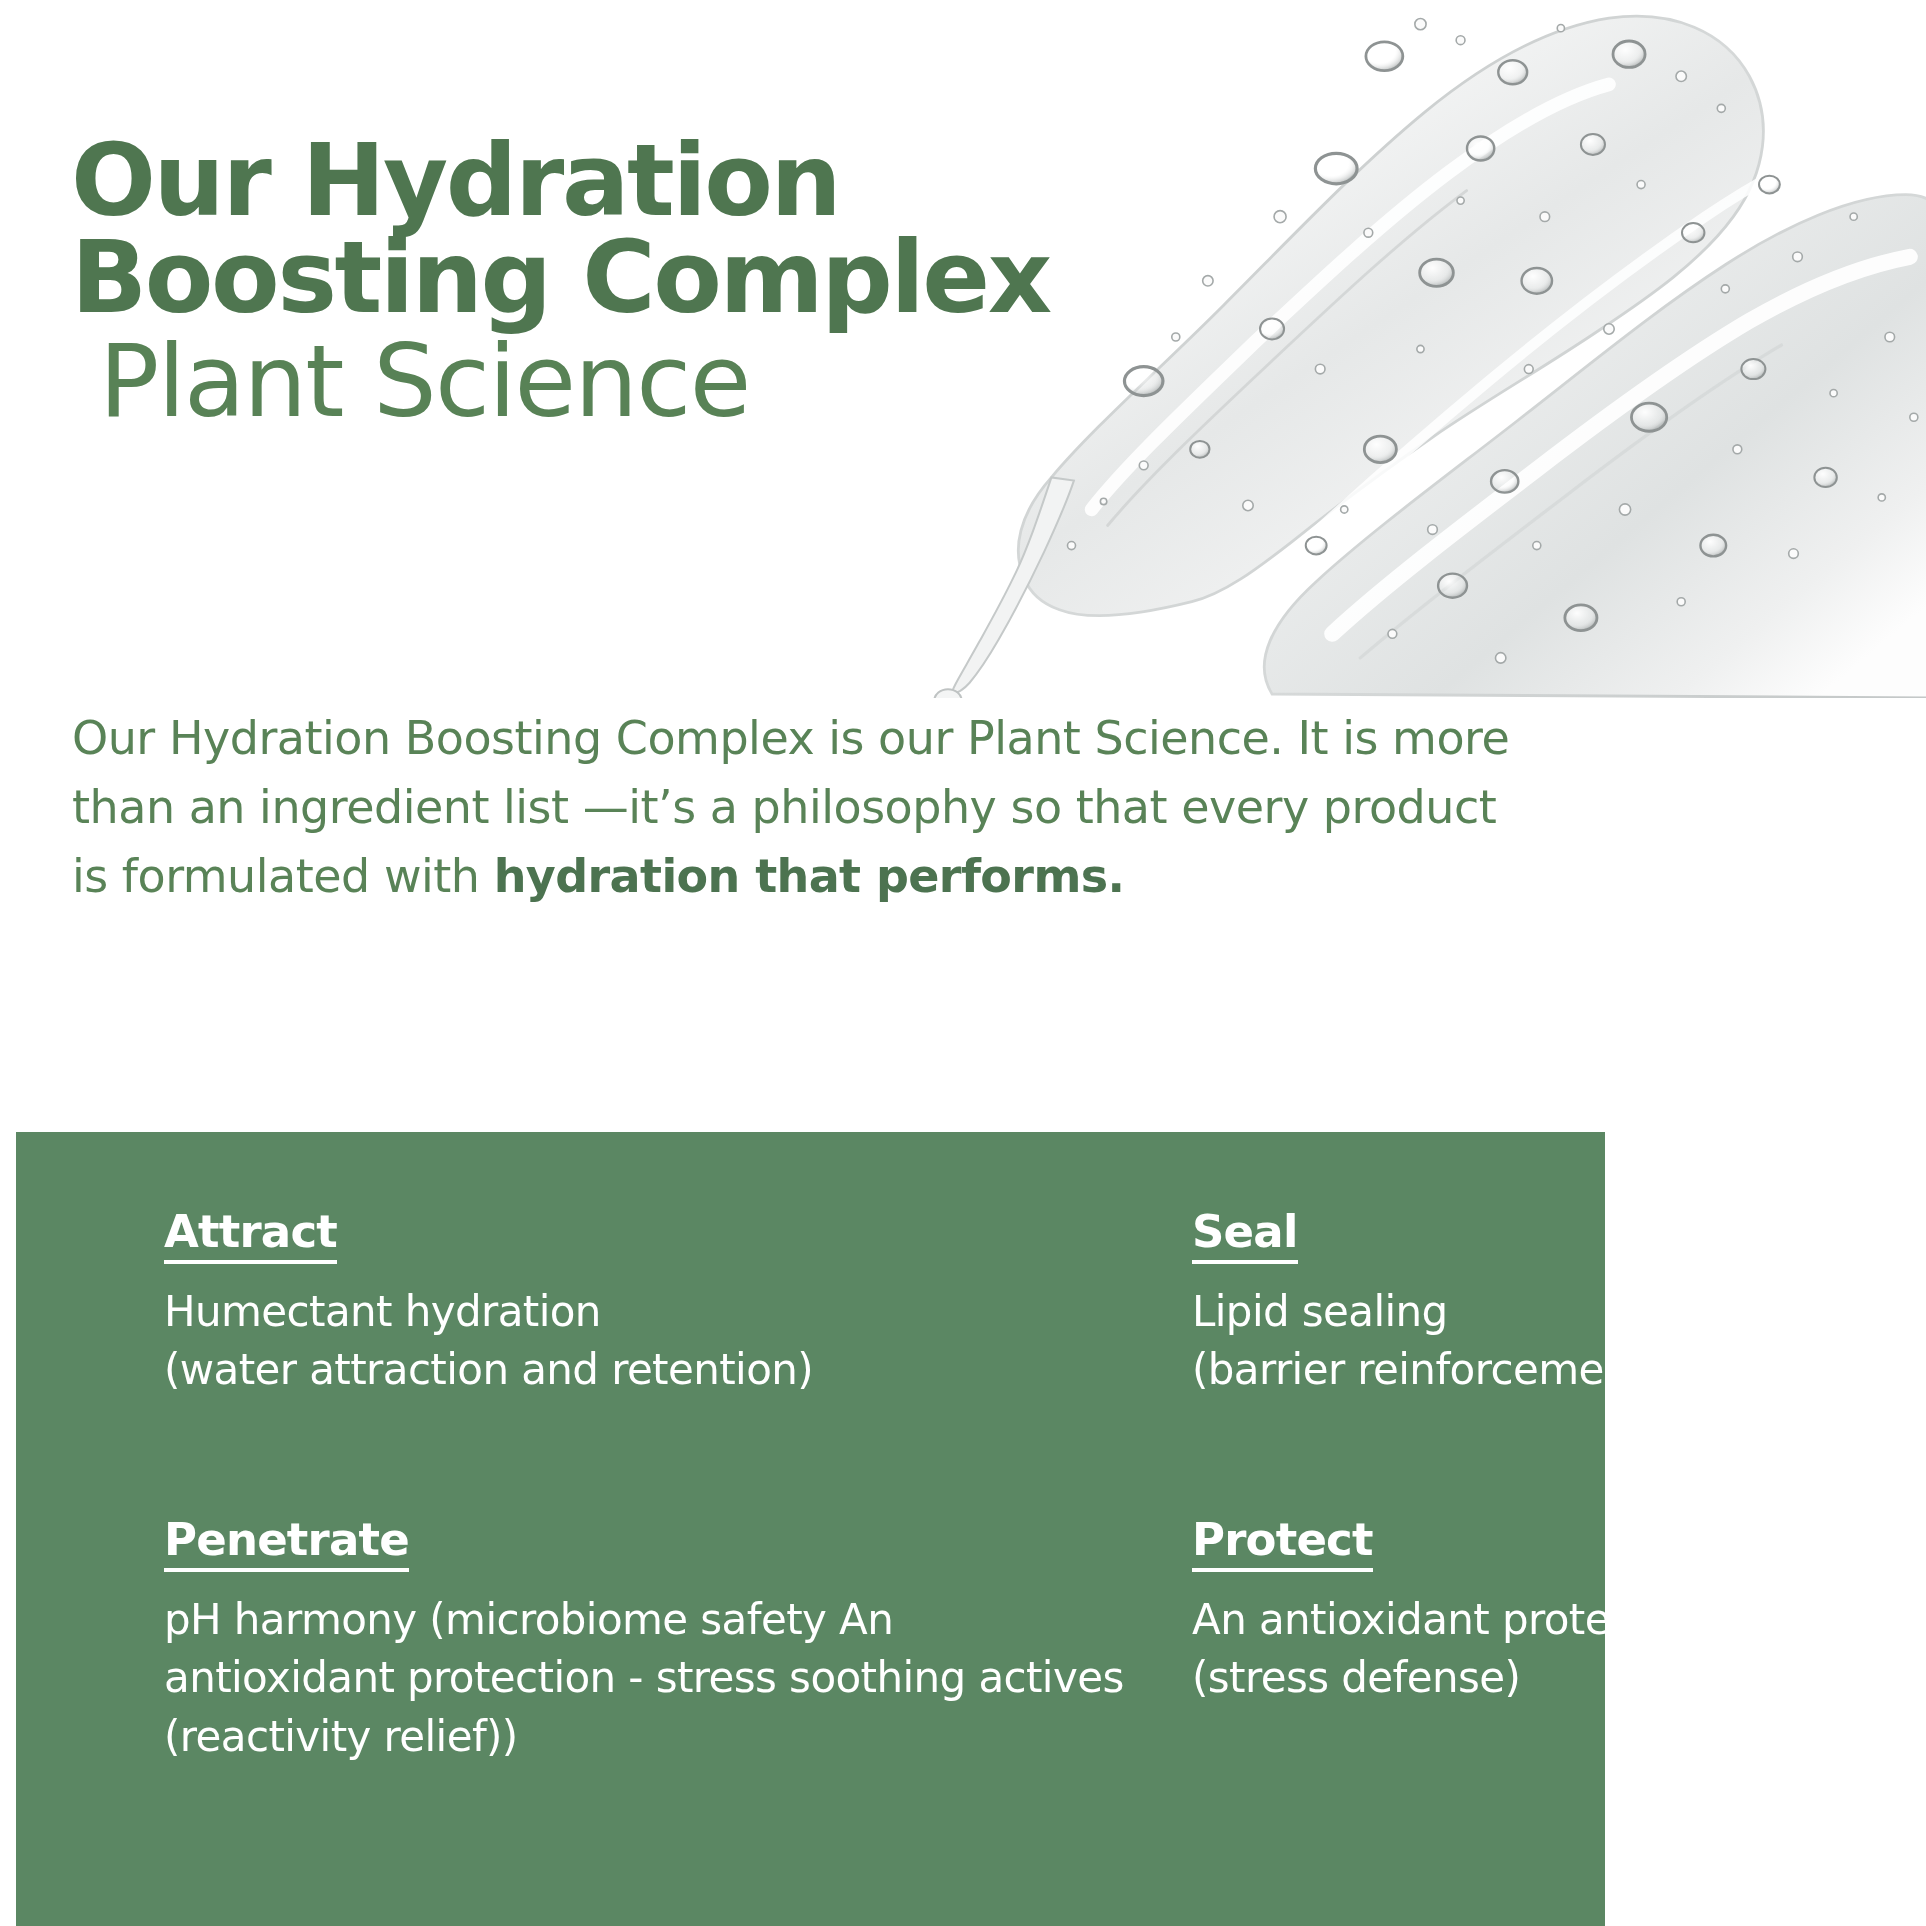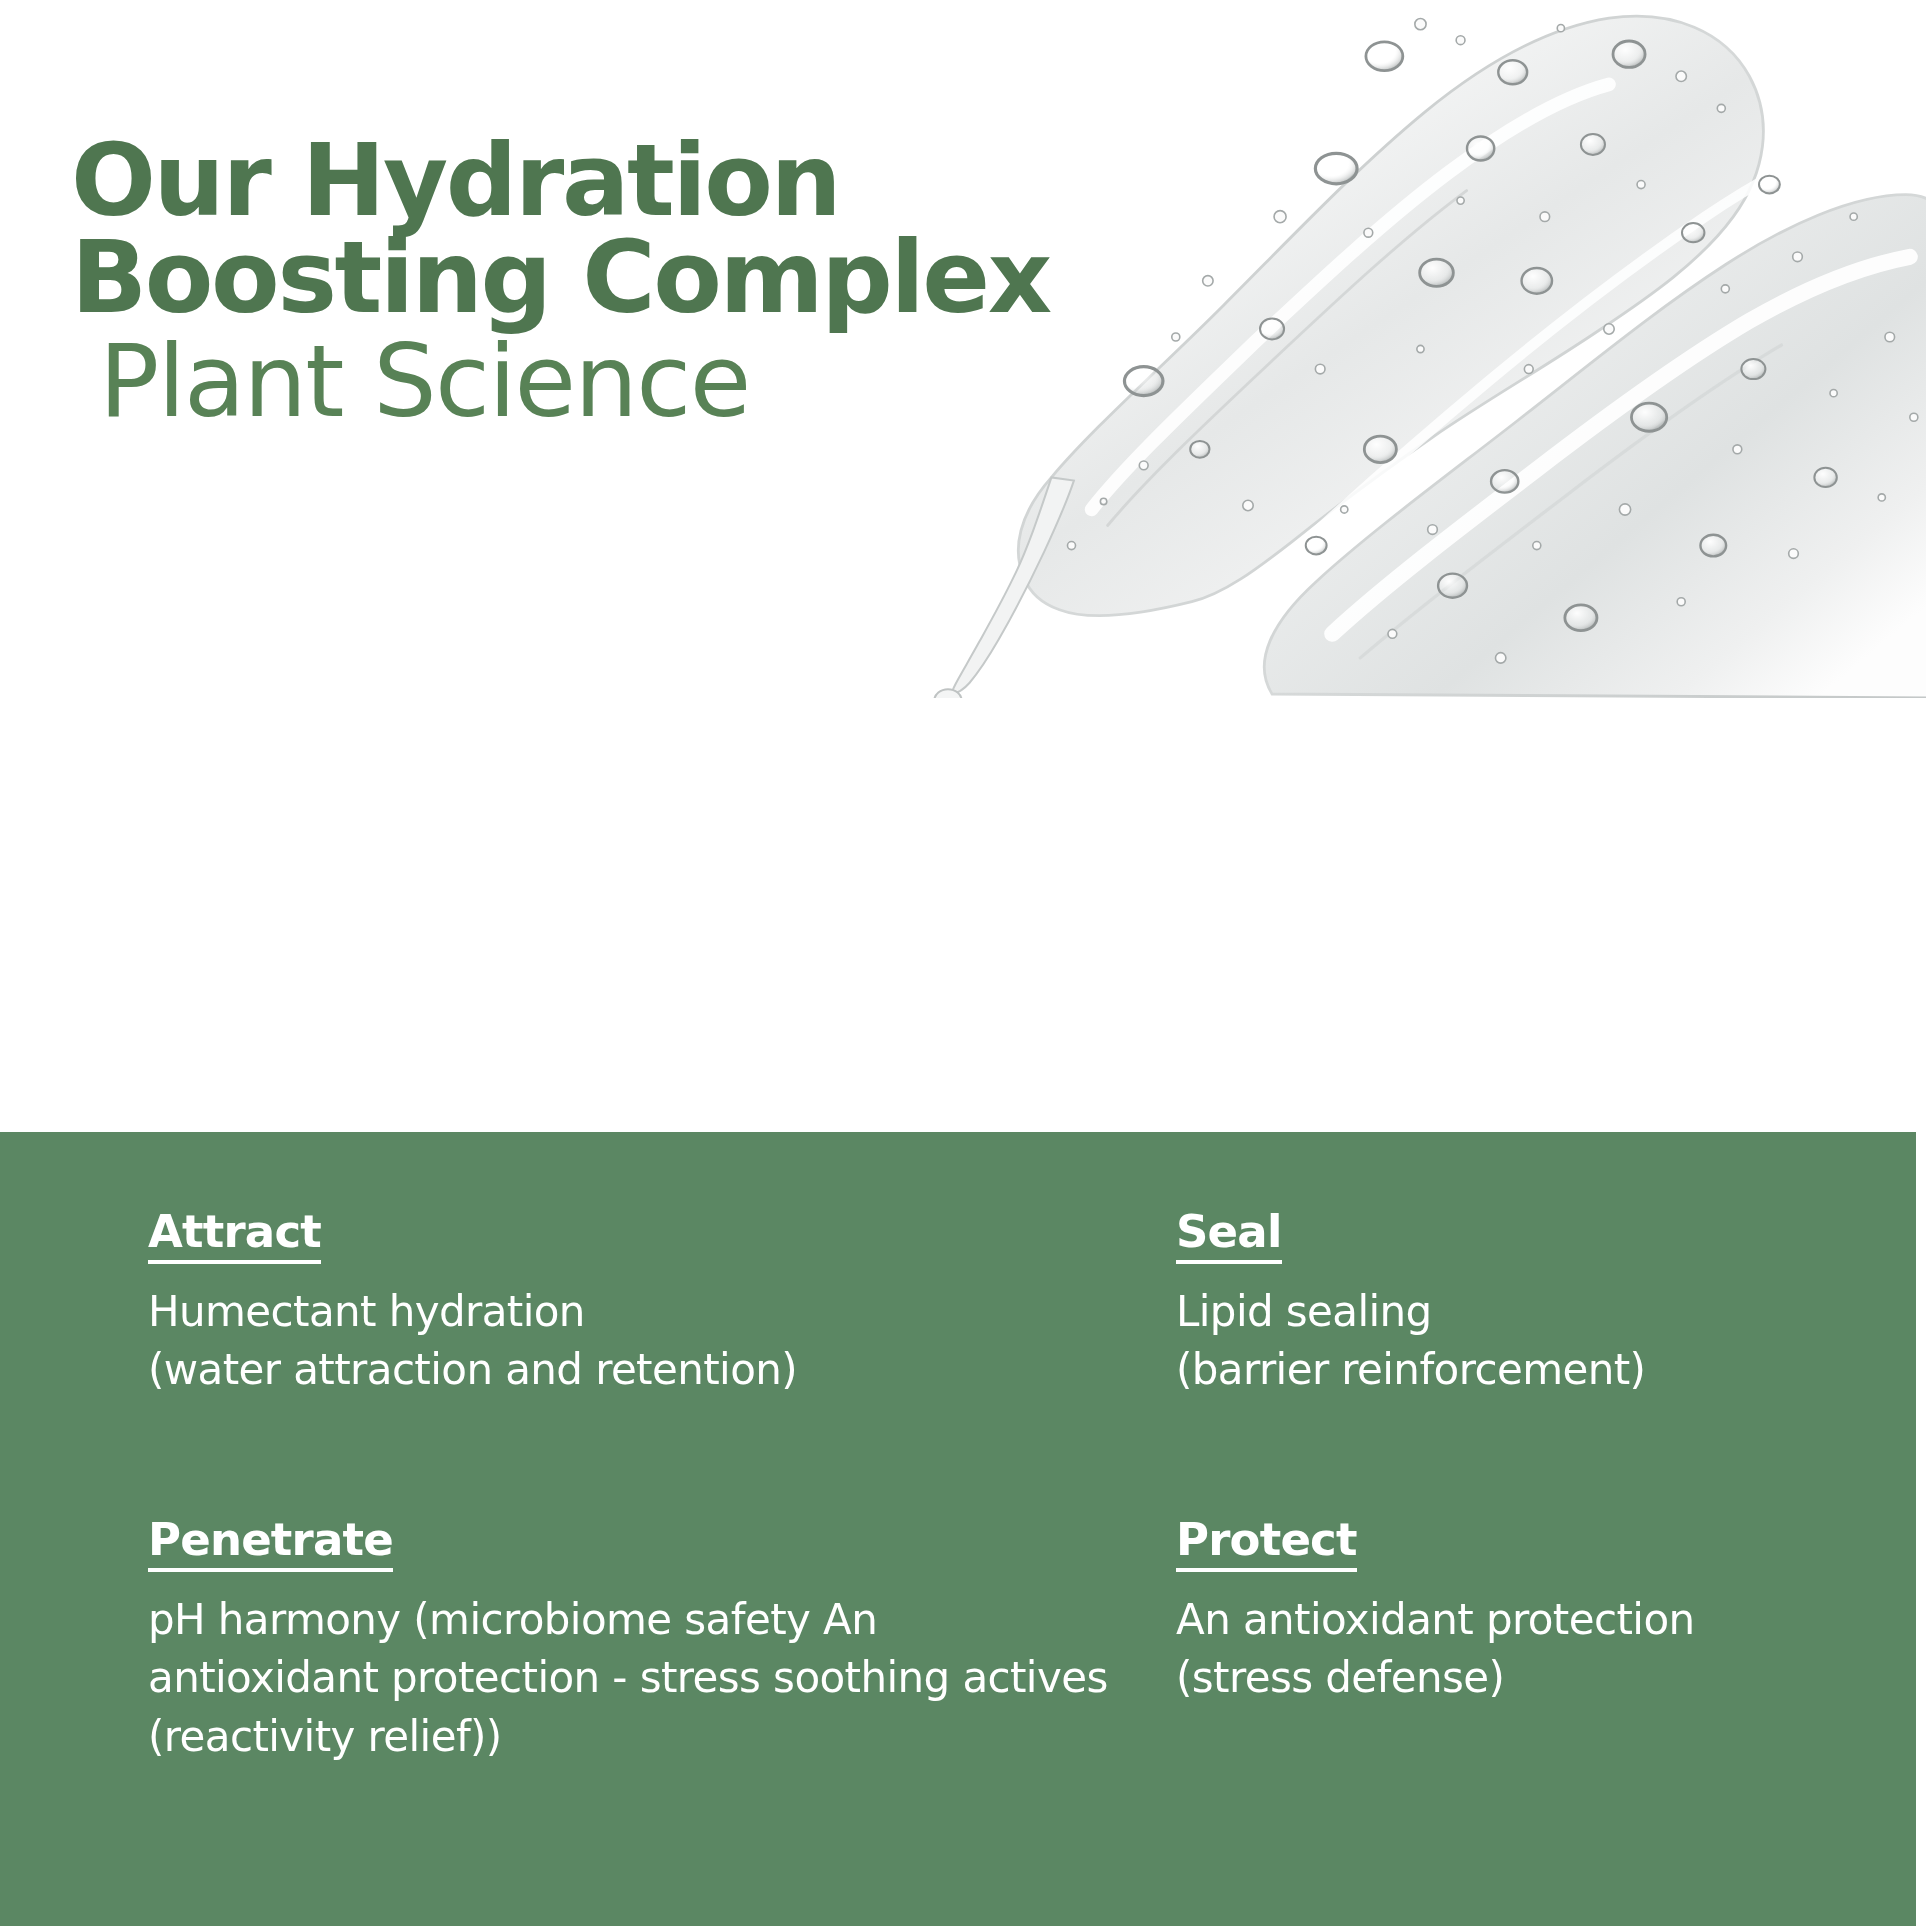--- a/index.html
+++ b/index.html
@@ -75,22 +75,22 @@
   }
   .intro .emph{
     font-weight:700;
     color:#4C7350;
     letter-spacing:-0.6px;
   }
 
   
   .green-panel{
     position:absolute;
-    left:0; top:1132px;
-    width:1916px; height:794px;
+    left:16px; top:1132px;
+    width:1589px; height:794px;
     background:#5B8763;
   }
 
   .panel-grid{
     position:absolute;
     left:0; top:0;
     width:100%; height:100%;
   }
 
   .cell{ position:absolute; }
@@ -250,20 +250,25 @@
       </g>
     </svg>
   </div>
 
   <div class="headline">
     <span class="headline-l1">Our Hydration</span>
     <span class="headline-l2">Boosting Complex</span>
     <span class="headline-l3">Plant Science</span>
   </div>
 
+  <div class="intro">
+    <p>
+      <span>Our Hydration Boosting Complex is our Plant Science. It is more than an ingredient list —it’s a philosophy so that every product is formulated with </span><span class="emph">hydration that performs.</span>
+    </p>
+  </div>
 
 </div>
 
 <div class="green-panel">
   <div class="panel-grid">
 
     <div class="cell cell-attract">
       <h3>Attract</h3>
       <div class="desc">Humectant hydration
 (water attraction and retention)</div>

